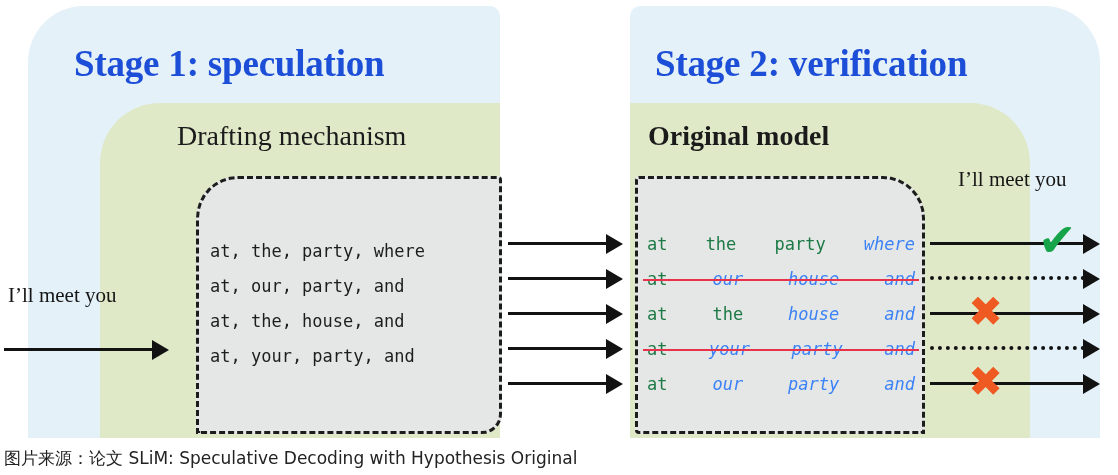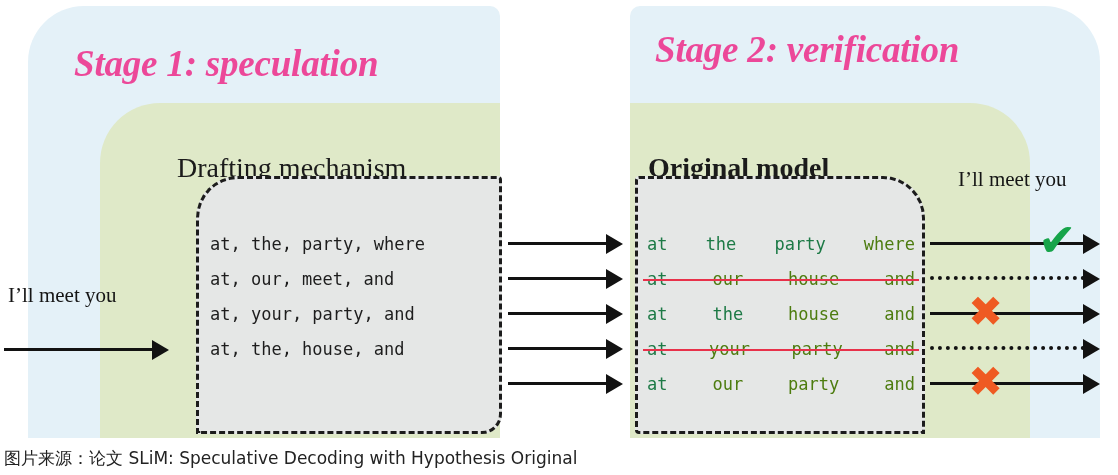--- a/index.html
+++ b/index.html
@@ -55,36 +55,34 @@
     width: 400px; height: 335px;
     border-top-right-radius: 60px;
   }
 
   
   .stage-title {
     position: absolute;
     font-family: "Liberation Serif", serif;
     font-weight: bold;
     font-size: 37px;
-    color: #ec4899;
+    color: #1d4ed8;
     letter-spacing: -0.2px;
     white-space: nowrap;
-    font-style: italic;
   }
   #stage1-title { left: 74px; top: 42px; }
-  #stage2-title { left: 655px; top: 28px; }
+  #stage2-title { left: 655px; top: 42px; }
 
   
   .sub-title {
     position: absolute;
     font-family: "Liberation Serif", serif;
     font-size: 28px;
     color: #1b1b1b;
     white-space: nowrap;
-    margin-top: 32px;
   }
   #drafting-label { left: 177px; top: 120px; }
   #original-label { left: 648px; top: 120px; font-weight: bold; }
 
   
   .dashed-box {
     position: absolute;
     background: #e5e7e6;
     border: 3px dashed #1c1c1c;
     box-sizing: border-box;
@@ -106,21 +104,21 @@
 
   
   .draft-rows {
     position: absolute;
     left: 204px; top: 226px;
     width: 290px;
   }
   .draft-row {
     height: 35px;
     display: flex;
-    align-items: center;
+    align-items: flex-end;
     justify-content: space-between;
     font-family: "DejaVu Sans Mono", monospace;
     font-size: 17px;
     color: #1d1d1d;
     padding: 0 6px;
     box-sizing: border-box;
   }
   .draft-row .tok { white-space: nowrap; }
 
   
@@ -135,21 +133,21 @@
     align-items: center;
     justify-content: space-between;
     font-family: "DejaVu Sans Mono", monospace;
     font-size: 17px;
     padding: 0 4px;
     box-sizing: border-box;
     position: relative;
   }
   .verify-row .tok { white-space: nowrap; }
   .tok.accept { color: #1d7a46; }
-  .tok.reject { color: #4d7c0f; }
+  .tok.reject { color: #3b82f6; font-style: italic; }
   .verify-row.struck::after {
     content: "";
     position: absolute;
     left: 0px; right: 0px;
     top: 50%;
     height: 2.5px;
     background: #e8314a;
   }
 
   
@@ -241,27 +239,27 @@
 
   <div id="input-prompt">I’ll meet you</div>
   <div class="arrow-line" style="left:4px; top:348px; width:150px;"></div>
   <div class="arrow-head" style="left:152px; top:340px;"></div>
 
   <div class="draft-rows" id="draft-rows">
       <div class="draft-row">
         <span class="tok">at, the, party, where</span>
       </div>
       <div class="draft-row">
-        <span class="tok">at, our, meet, and</span>
+        <span class="tok">at, our, party, and</span>
+      </div>
+      <div class="draft-row">
+        <span class="tok">at, the, house, and</span>
       </div>
       <div class="draft-row">
         <span class="tok">at, your, party, and</span>
-      </div>
-      <div class="draft-row">
-        <span class="tok">at, the, house, and</span>
       </div>
     </div>
 
   <div id="middle-arrows">
       <div class="arrow-line" style="left: 508px; top: 242px; width: 100px;"></div>
       <div class="arrow-head" style="left: 606px; top: 234px;"></div>
       <div class="arrow-line" style="left: 508px; top: 277px; width: 100px;"></div>
       <div class="arrow-head" style="left: 606px; top: 269px;"></div>
       <div class="arrow-line" style="left: 508px; top: 312px; width: 100px;"></div>
       <div class="arrow-head" style="left: 606px; top: 304px;"></div>

